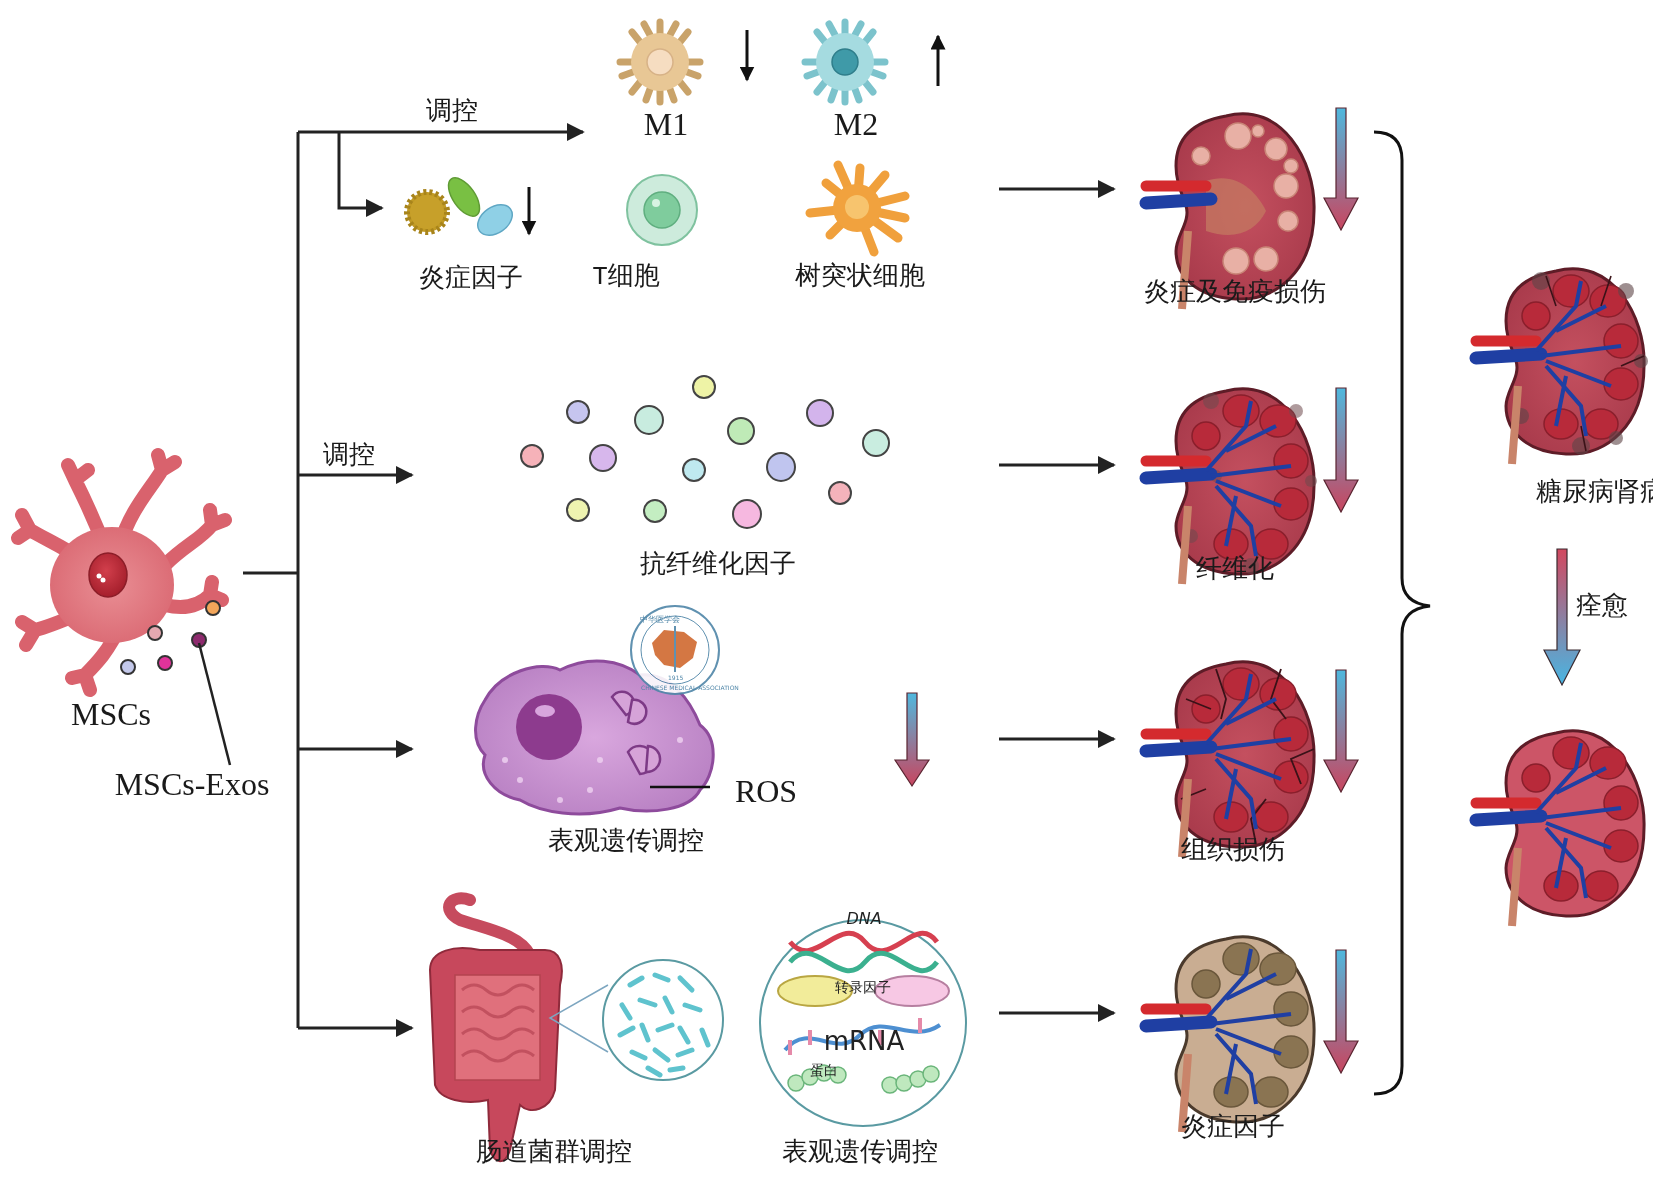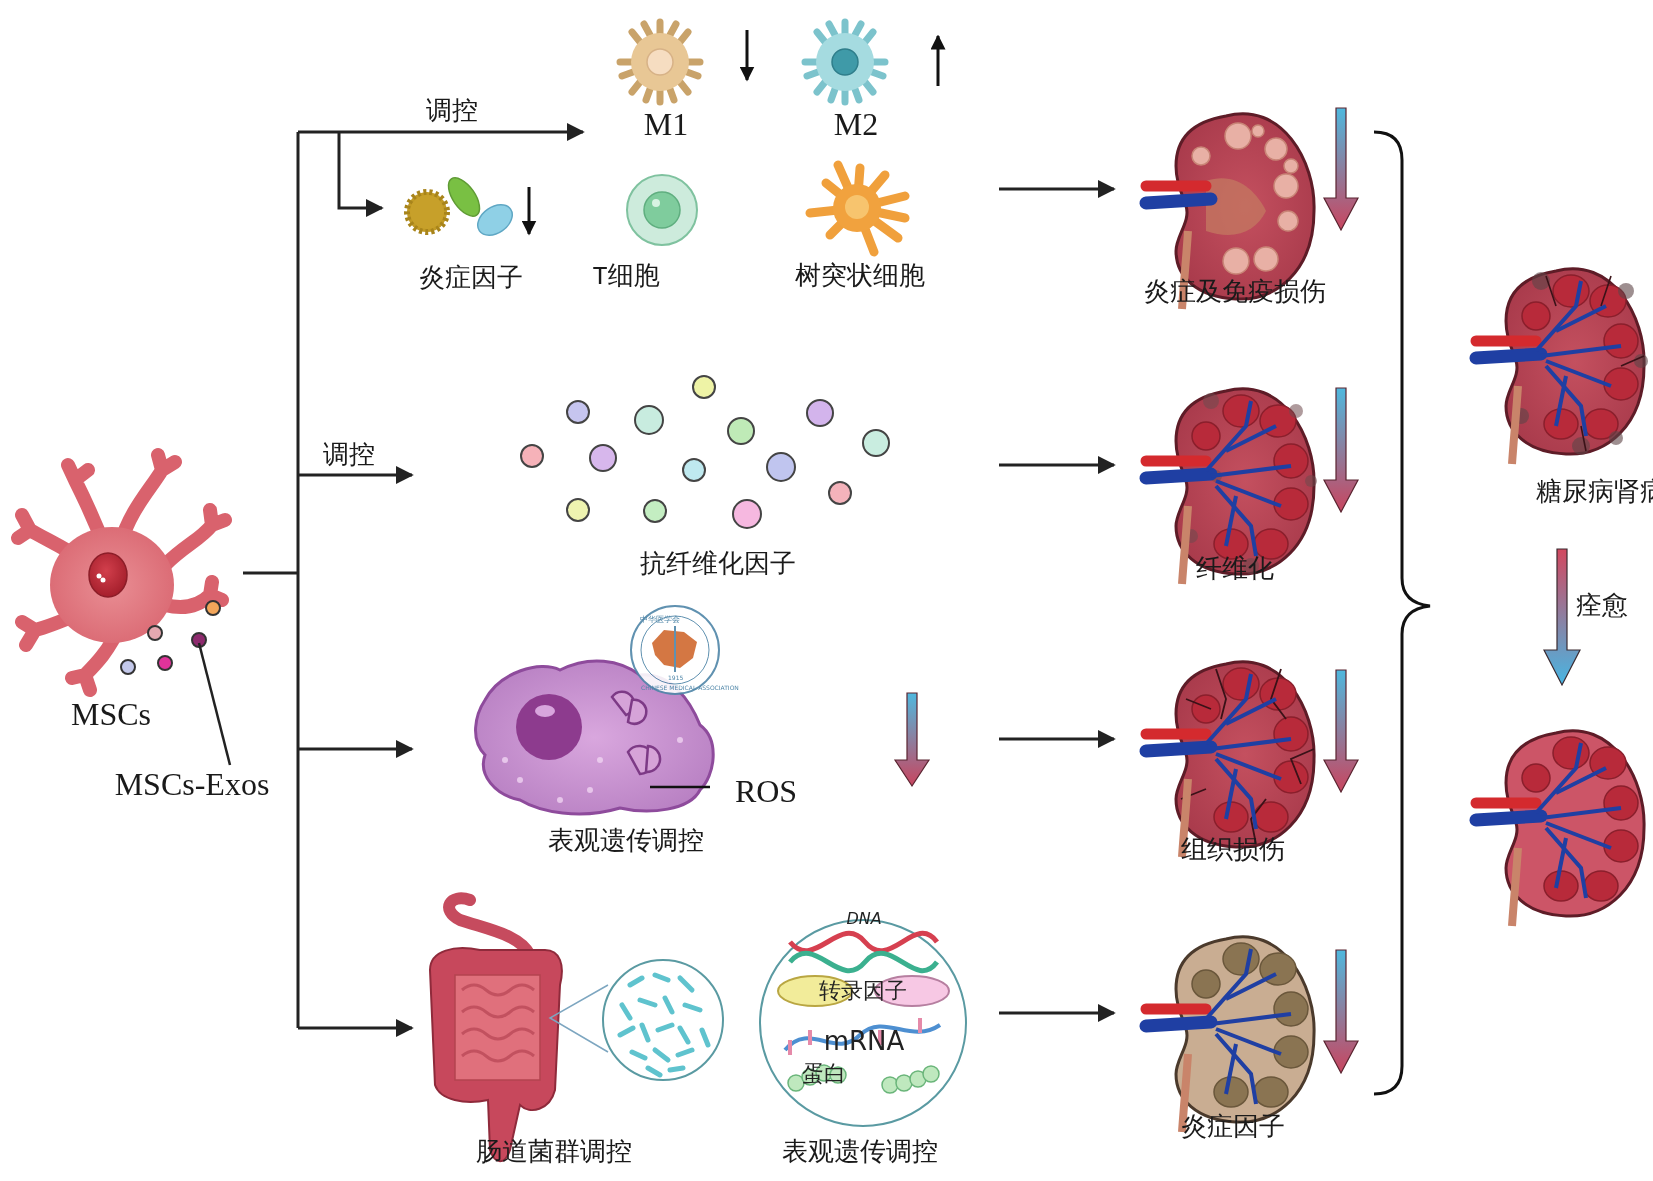--- a/index.html
+++ b/index.html
@@ -2,21 +2,21 @@
 <html><head>
 <meta charset="utf-8">
 <style>
   html, body { margin: 0; padding: 0; background: #ffffff; }
   #canvas { position: relative; width: 1653px; height: 1179px; background: #ffffff; overflow: hidden;
             font-family: "DejaVu Serif", "Liberation Serif", serif; color: #1a1a1a; }
   svg.layer { position: absolute; left: 0; top: 0; }
   .lbl { position: absolute; white-space: nowrap; font-size: 26px; line-height: 1; color: #1a1a1a;
          font-family: "DejaVu Sans", "Liberation Sans", sans-serif; transform: translateX(-50%); }
   .lat { font-family: "Liberation Serif", "DejaVu Serif", serif; font-size: 32px; }
-  .inlbl { position: absolute; white-space: nowrap; font-size: 22px; line-height: 1; transform: translateX(-50%);
+  .inlbl { position: absolute; white-space: nowrap; font-size: 14px; line-height: 1; transform: translateX(-50%);
            font-family: "DejaVu Sans", "Liberation Sans", sans-serif; color: #222; }
 </style>
 </head>
 <body>
 
 <div id="canvas">
 
   <svg class="layer" width="1653" height="1181" viewBox="0 0 1653 1181">
     <defs>
       <linearGradient id="gDown" x1="0" y1="0" x2="0" y2="1">

